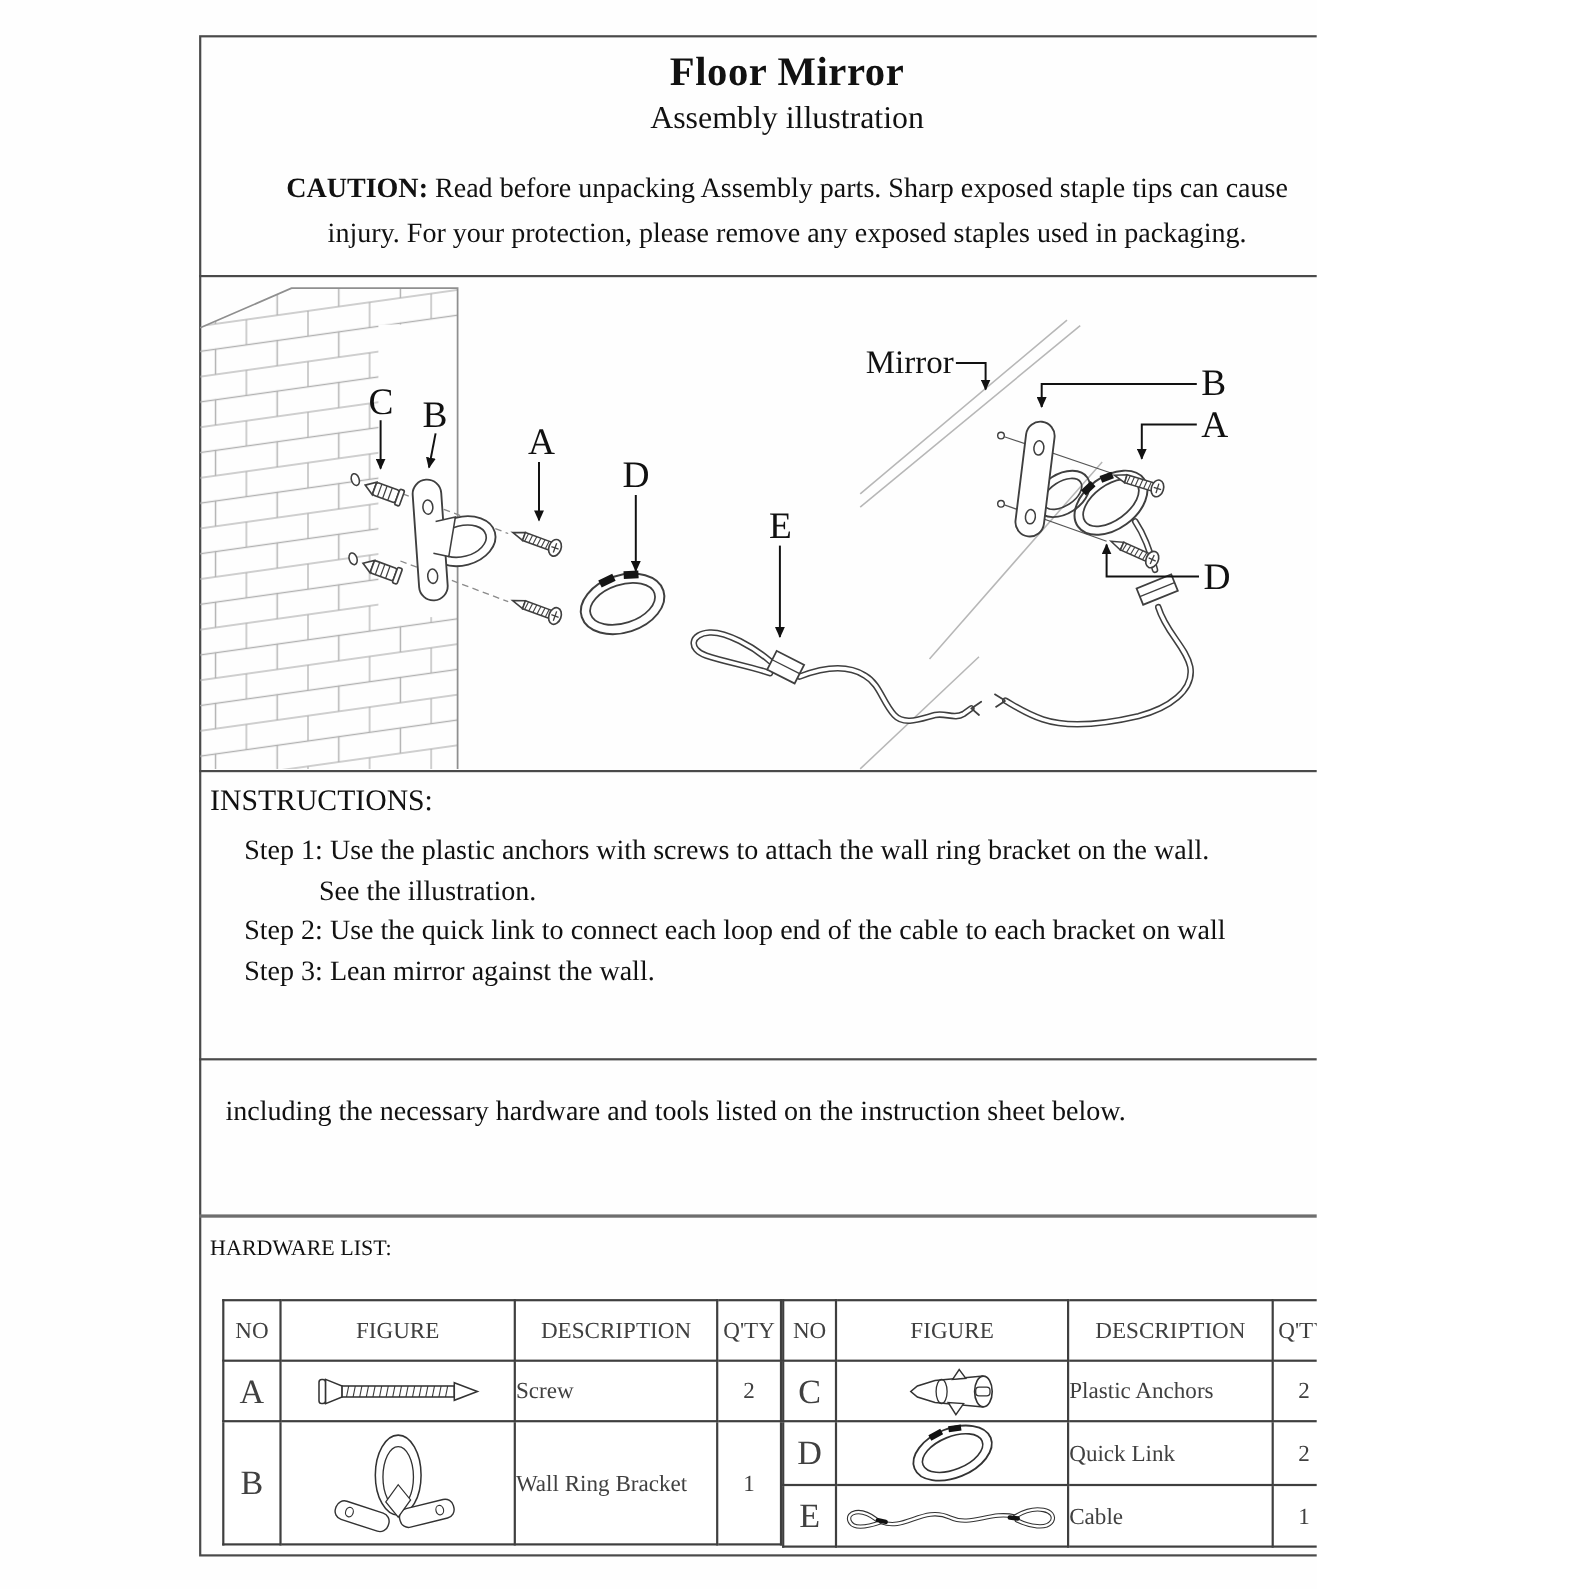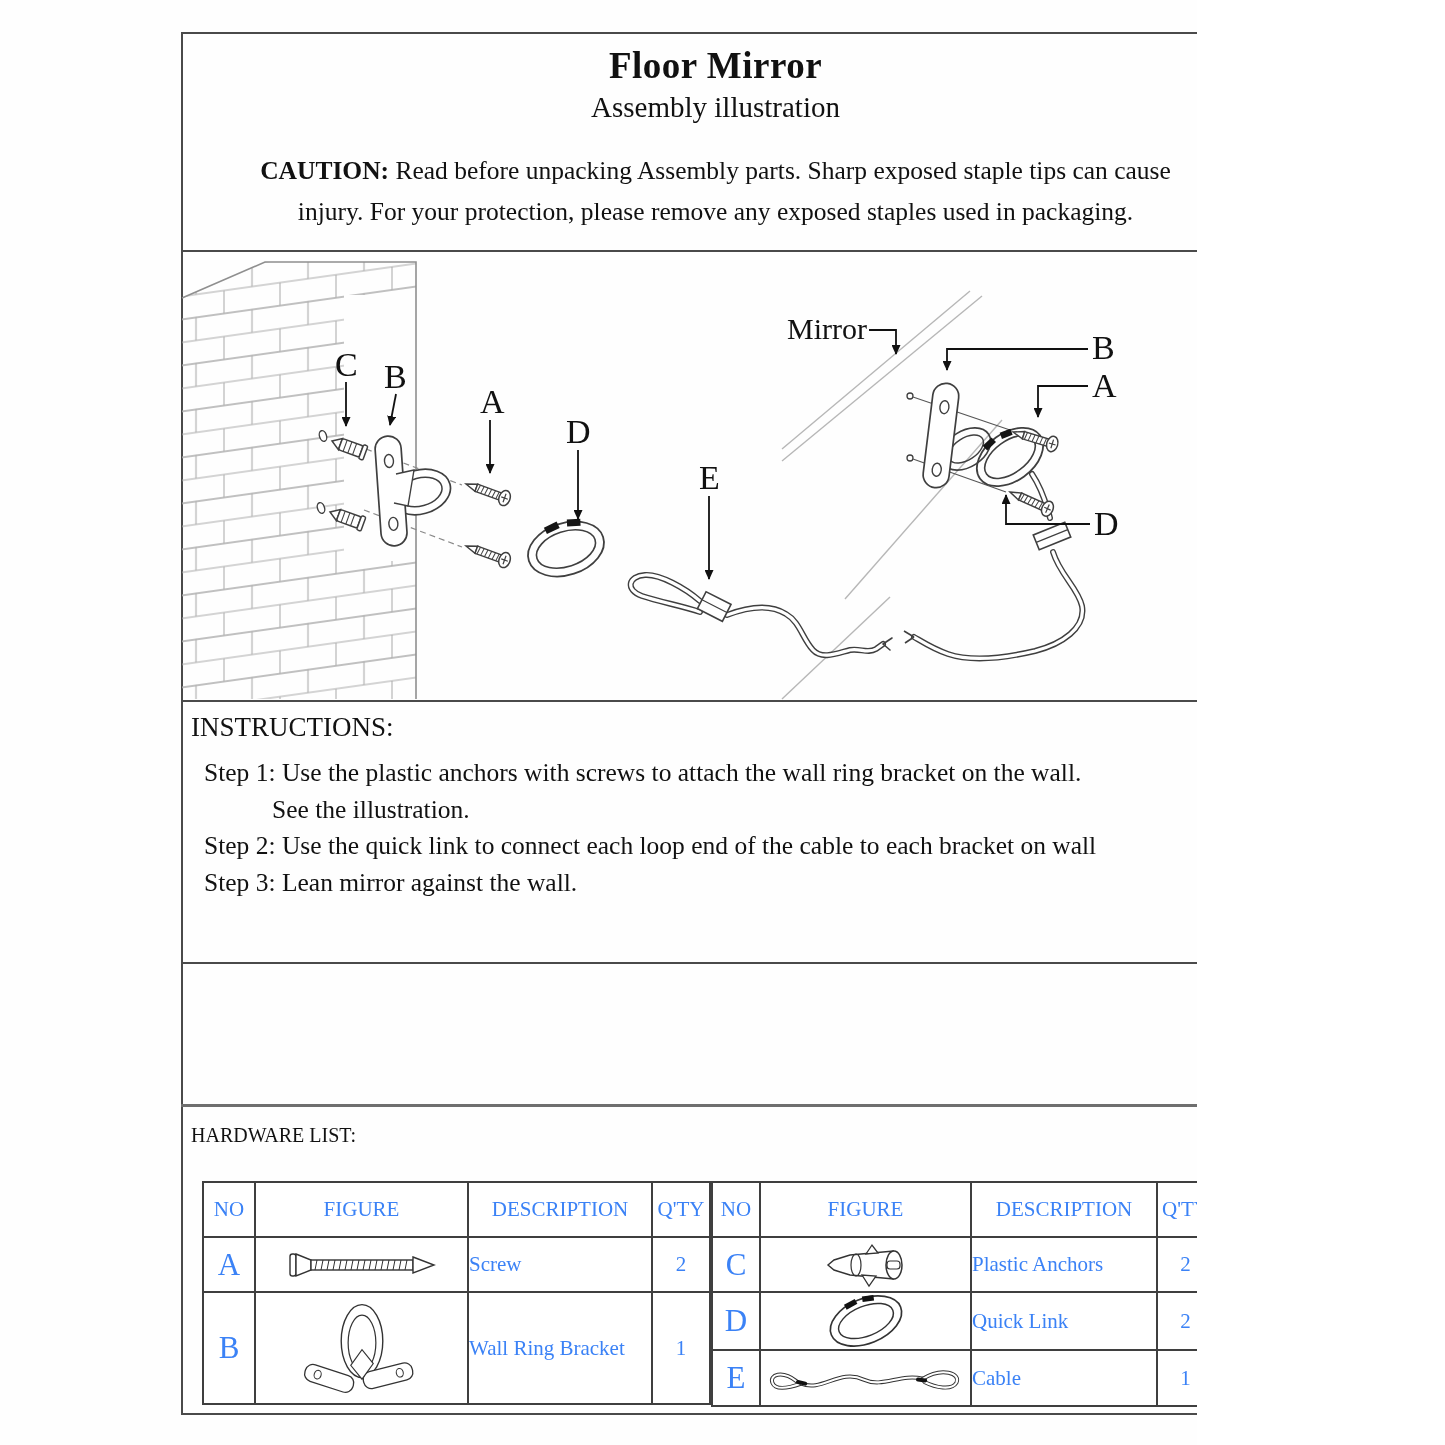--- a/index.html
+++ b/index.html
@@ -10,27 +10,27 @@
   .divider{position:absolute;left:181px;width:1069px;height:2px;background:#4a4a4a;}
   .divider.thick{height:3px;background:#6e6e6e;}
   .title{position:absolute;left:181px;top:44px;width:1069px;text-align:center;
          font-size:37px;font-weight:bold;letter-spacing:.5px;}
   .subtitle{position:absolute;left:181px;top:91px;width:1069px;text-align:center;font-size:29px;}
   .caution{position:absolute;left:231px;top:150px;width:969px;text-align:center;
            font-size:25.5px;line-height:1.62;}
   .bold{font-weight:bold;}
   .diagram-svg{position:absolute;left:181px;top:252px;width:1069px;height:448px;}
   .instr-heading{position:absolute;left:191px;top:712px;font-size:27px;}
-  .steps{position:absolute;left:204px;top:755px;width:1015px;font-size:25.5px;line-height:36.5px;}
+  .steps{position:absolute;left:222px;top:755px;width:1015px;font-size:25.5px;line-height:36.5px;}
   .steps .indent{padding-left:68px;}
   .note{position:absolute;left:205px;top:986px;width:990px;font-size:25.5px;line-height:48px;}
   .hw-heading{position:absolute;left:191px;top:1124px;font-size:20px;}
   .hw-table{position:absolute;border-collapse:collapse;table-layout:fixed;background:#fff;}
   .hw-table td{border:2px solid #3f3f3f;padding:0;text-align:center;vertical-align:middle;
-               font-size:21px;color:#3b82f6;overflow:hidden;margin-top:48px;}
+               font-size:21px;color:#404040;overflow:hidden;margin-top:48px;}
   .hw-table td.letter{font-size:31px;}
   .hw-table td.desc{text-align:left;}
   .hw-table td.hdr{font-size:21px;}
   .hw-table tr.soft td{border-top:1px solid #8a8a8a;}
   .fig-cell svg{display:block;margin:0 auto;}
   svg text.part-label{font-family:"Liberation Serif","DejaVu Serif",serif;font-size:34px;fill:#111;}
   svg text.mirror-label{font-family:"Liberation Serif","DejaVu Serif",serif;font-size:30px;fill:#111;}
 </style>
 </head>
 <body>
@@ -201,20 +201,21 @@
 
   <div class="instr-heading">INSTRUCTIONS:</div>
   <div class="steps">
     <div>Step 1: Use the plastic anchors with screws to attach the wall ring bracket on the wall.</div>
     <div class="indent">See the illustration.</div>
     <div>Step 2: Use the quick link to connect each loop end of the cable to each bracket on wall</div>
     <div>Step 3: Lean mirror against the wall.</div>
   </div>
 
   <div class="note">
+    <div>including the necessary hardware and tools listed on the instruction sheet below.</div>
   </div>
 
   <div class="hw-heading">HARDWARE LIST:</div>
 
   <table class="hw-table" style="left:202px;top:1181px;width:507px;">
     <colgroup>
         <col style="width:52px">
         <col style="width:213px">
         <col style="width:184px">
         <col style="width:58px">

